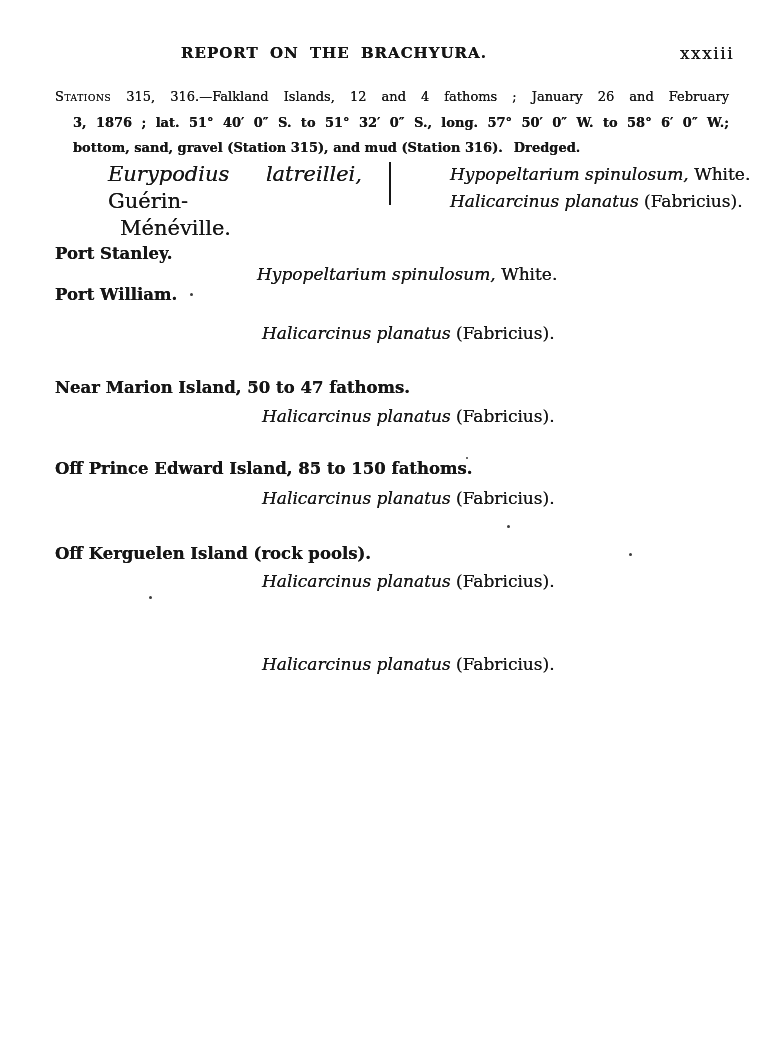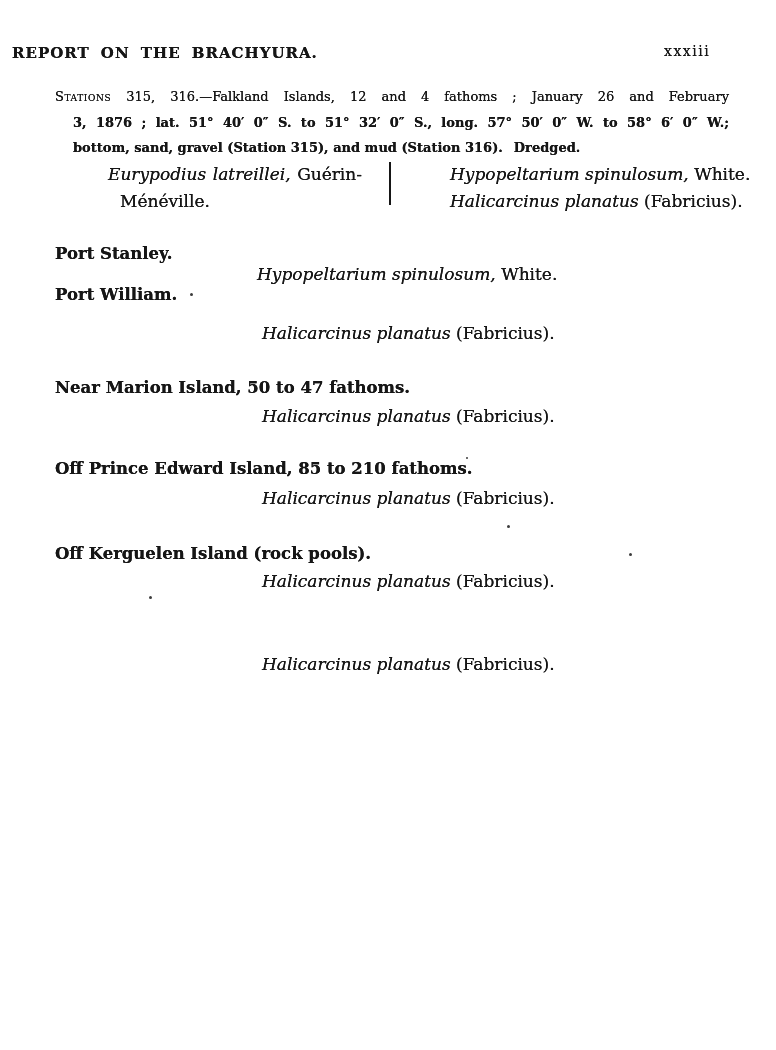--- a/index.html
+++ b/index.html
@@ -19,33 +19,33 @@
   .page {
     position: absolute;
     inset: 0;
     background: #ffffff;
   }
   .hdr-title {
     position: absolute;
     top: 44px;
     left: 0;
     width: 656px;
-    text-align: left;
+    text-align: center;
     text-indent: 12px;
     font-size: 15px;
     font-weight: bold;
     letter-spacing: 1px;
     word-spacing: 5px;
     white-space: nowrap;
   }
   .page-num {
     position: absolute;
     top: 43px;
-    left: 664px;
-    font-size: 14px;
+    left: 680px;
+    font-size: 17px;
     letter-spacing: 1.5px;
   }
   .para {
     position: absolute;
     top: 84px;
     left: 55px;
     width: 674px;
     font-size: 13px;
     line-height: 25.5px;
     white-space: normal;
@@ -59,21 +59,21 @@
   .cont { margin-left: 18px; font-weight: bold; }
   .sc {
     font-variant: small-caps;
     letter-spacing: 0.6px;
   }
   .sp-pair-left {
     position: absolute;
     top: 161px;
     left: 108px;
     width: 254px;
-    font-size: 17px;
+    font-size: 21px;
     line-height: 27px;
   }
   .sp-pair-left .l2 { margin-left: 12px; }
   .col-divider {
     position: absolute;
     left: 389px;
     top: 162px;
     width: 2px;
     height: 43px;
     background: #161616;
@@ -133,21 +133,21 @@
 
   <div class="loc" style="top:244px">Port Stanley.</div>
   <div class="sp" style="top:264px; left:257px"><i>Hypopeltarium spinulosum,</i><span> White.</span></div>
 
   <div class="loc" style="top:285px">Port William.</div>
   <div class="sp" style="top:323px; left:262px"><i>Halicarcinus planatus</i><span> (Fabricius).</span></div>
 
   <div class="loc" style="top:378px">Near Marion Island, 50 to 47 fathoms.</div>
   <div class="sp" style="top:406px; left:262px"><i>Halicarcinus planatus</i><span> (Fabricius).</span></div>
 
-  <div class="loc" style="top:459px">Off Prince Edward Island, 85 to 210 fathoms.</div>
+  <div class="loc" style="top:459px">Off Prince Edward Island, 85 to 150 fathoms.</div>
   <div class="sp" style="top:488px; left:262px"><i>Halicarcinus planatus</i><span> (Fabricius).</span></div>
 
   <div class="loc" style="top:544px">Off Kerguelen Island (rock pools).</div>
   <div class="sp" style="top:571px; left:262px"><i>Halicarcinus planatus</i><span> (Fabricius).</span></div>
 
   <div class="sp" style="top:654px; left:262px"><i>Halicarcinus planatus</i><span> (Fabricius).</span></div>
 
   <div class="speck" style="left:190px; top:293px; width:3px; height:3px"></div>
   <div class="speck" style="left:466px; top:457px; width:2px; height:2px"></div>
   <div class="speck" style="left:507px; top:525px; width:3px; height:3px"></div>

